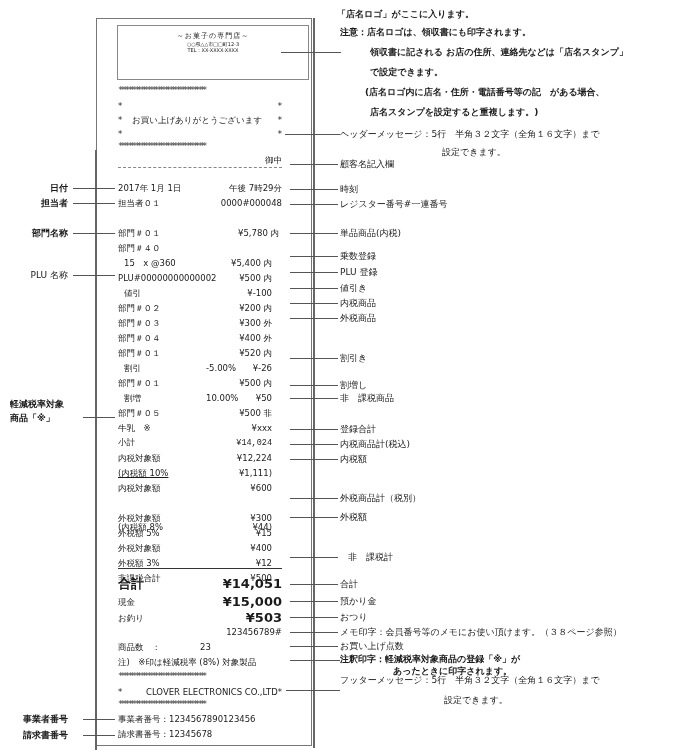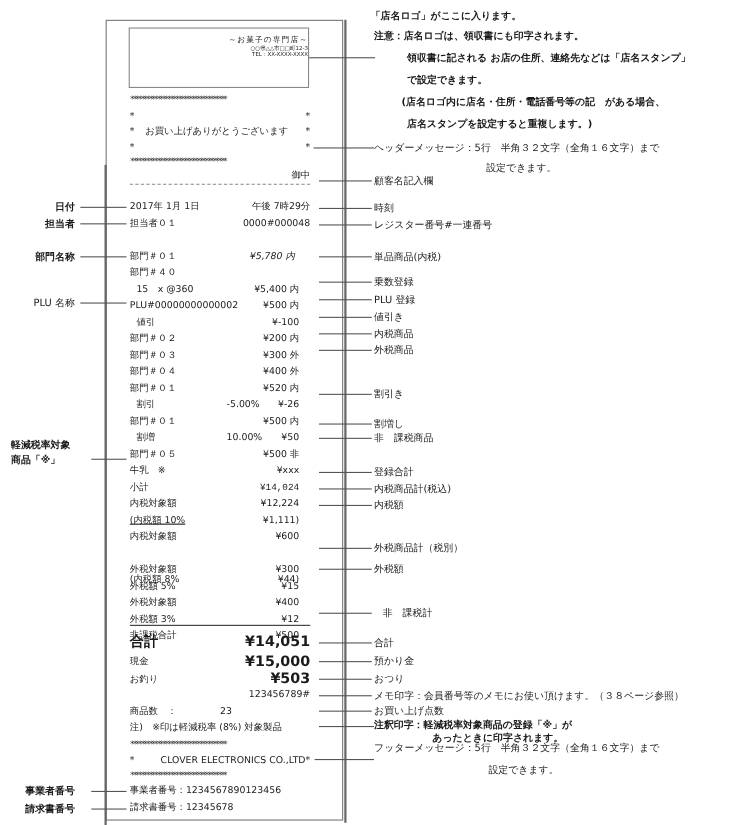--- a/index.html
+++ b/index.html
@@ -1,22 +1,22 @@
 <!DOCTYPE html>
 <html><head>
 <meta charset="utf-8">
 <style>
   html, body { margin:0; padding:0; background:#ffffff; }
   body { width:680px; height:750px; position:relative; overflow:hidden;
          font-family:"DejaVu Sans", sans-serif; color:#1a1a1a; }
   .abs { position:absolute; white-space:nowrap; }
   .receipt { position:absolute; left:96px; top:18px; width:216px; height:728px;
              border:1.5px solid #777; box-sizing:border-box; background:#fff; }
-  .logo { position:absolute; left:117px; top:25px; width:164px; height:55px;
-          border:1.5px solid #888; box-sizing:border-box; text-align:right; }
+  .logo { position:absolute; left:117px; top:25px; width:192px; height:55px;
+          border:1.5px solid #888; box-sizing:border-box; text-align:center; }
   .logo .tag { font-size:7px; margin-top:5px; letter-spacing:1px; }
   .logo .name { font-family:"DejaVu Sans Mono", monospace; font-weight:bold; font-size:15px; letter-spacing:1px; line-height:17px; }
   .logo .addr { font-size:5px; line-height:6px; }
   .stars { position:absolute; left:118px; width:162px; font-family:"DejaVu Sans Mono", monospace;
            font-size:8px; letter-spacing:-2.4px; overflow:hidden; color:#333; height:10px; line-height:10px; }
   .rline { position:absolute; left:118px; width:164px; font-size:8.5px; height:12px; line-height:12px; }
   .rline .l { position:absolute; left:0; }
   .rline .m { position:absolute; }
   .rline .r { position:absolute; right:0; }
   .big { font-size:13px; font-weight:bold; }
@@ -64,21 +64,21 @@
 </div>
 <div class="rline" style="top:197px;">
   <span class="l">担当者０１</span>
   <span class="r">0000#000048</span>
 </div>
 
 <div id="items">
     <div class="rline" style="top: 227px;">
       <span class="l" style="left: 0px;">部門＃０１</span>
       <span class="m" style="left: 88px;"></span>
-      <span class="r" style="right: 14px; font-style: italic;">¥5,780 内</span>
+      <span class="r" style="right: 3px;">¥5,780 内</span>
     </div>
     <div class="rline" style="top: 242px;">
       <span class="l" style="left: 0px;">部門＃４０</span>
       <span class="m" style="left: 88px;"></span>
       <span class="r" style="right: 10px;"></span>
     </div>
     <div class="rline" style="top: 257px;">
       <span class="l" style="left: 6px;">15　x @360</span>
       <span class="m" style="left: 88px;"></span>
       <span class="r" style="right: 10px;">¥5,400 内</span>

